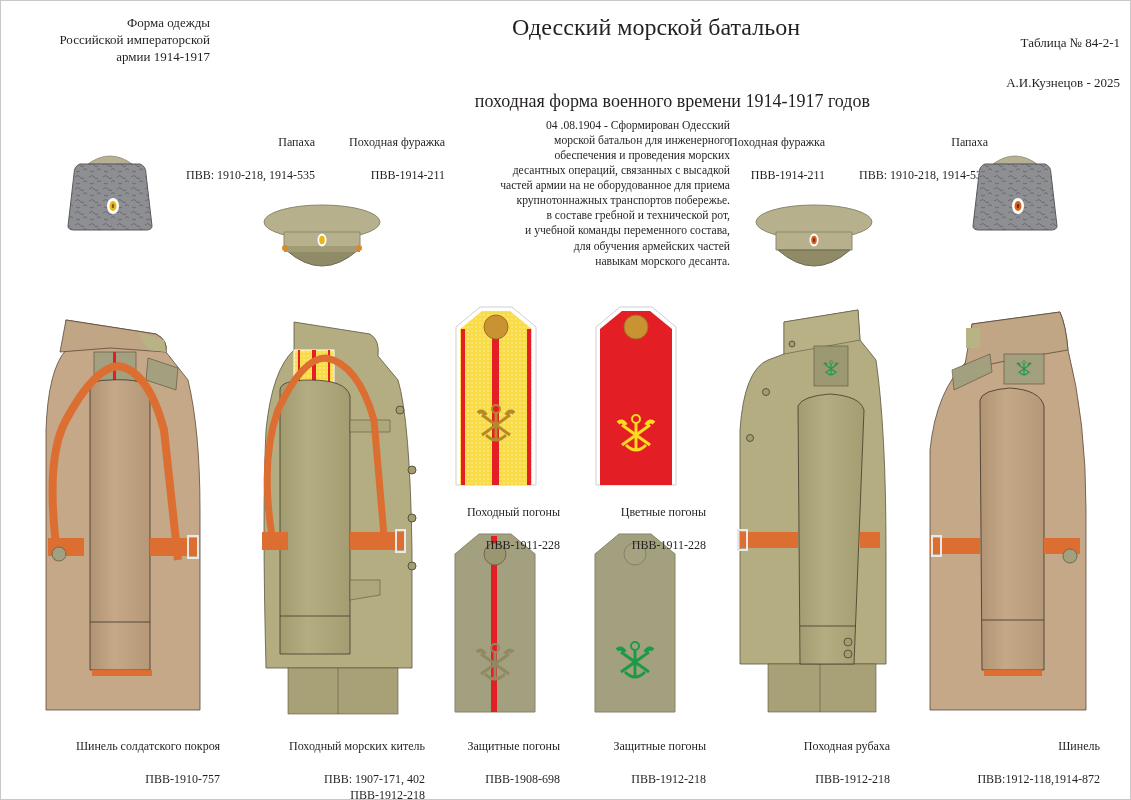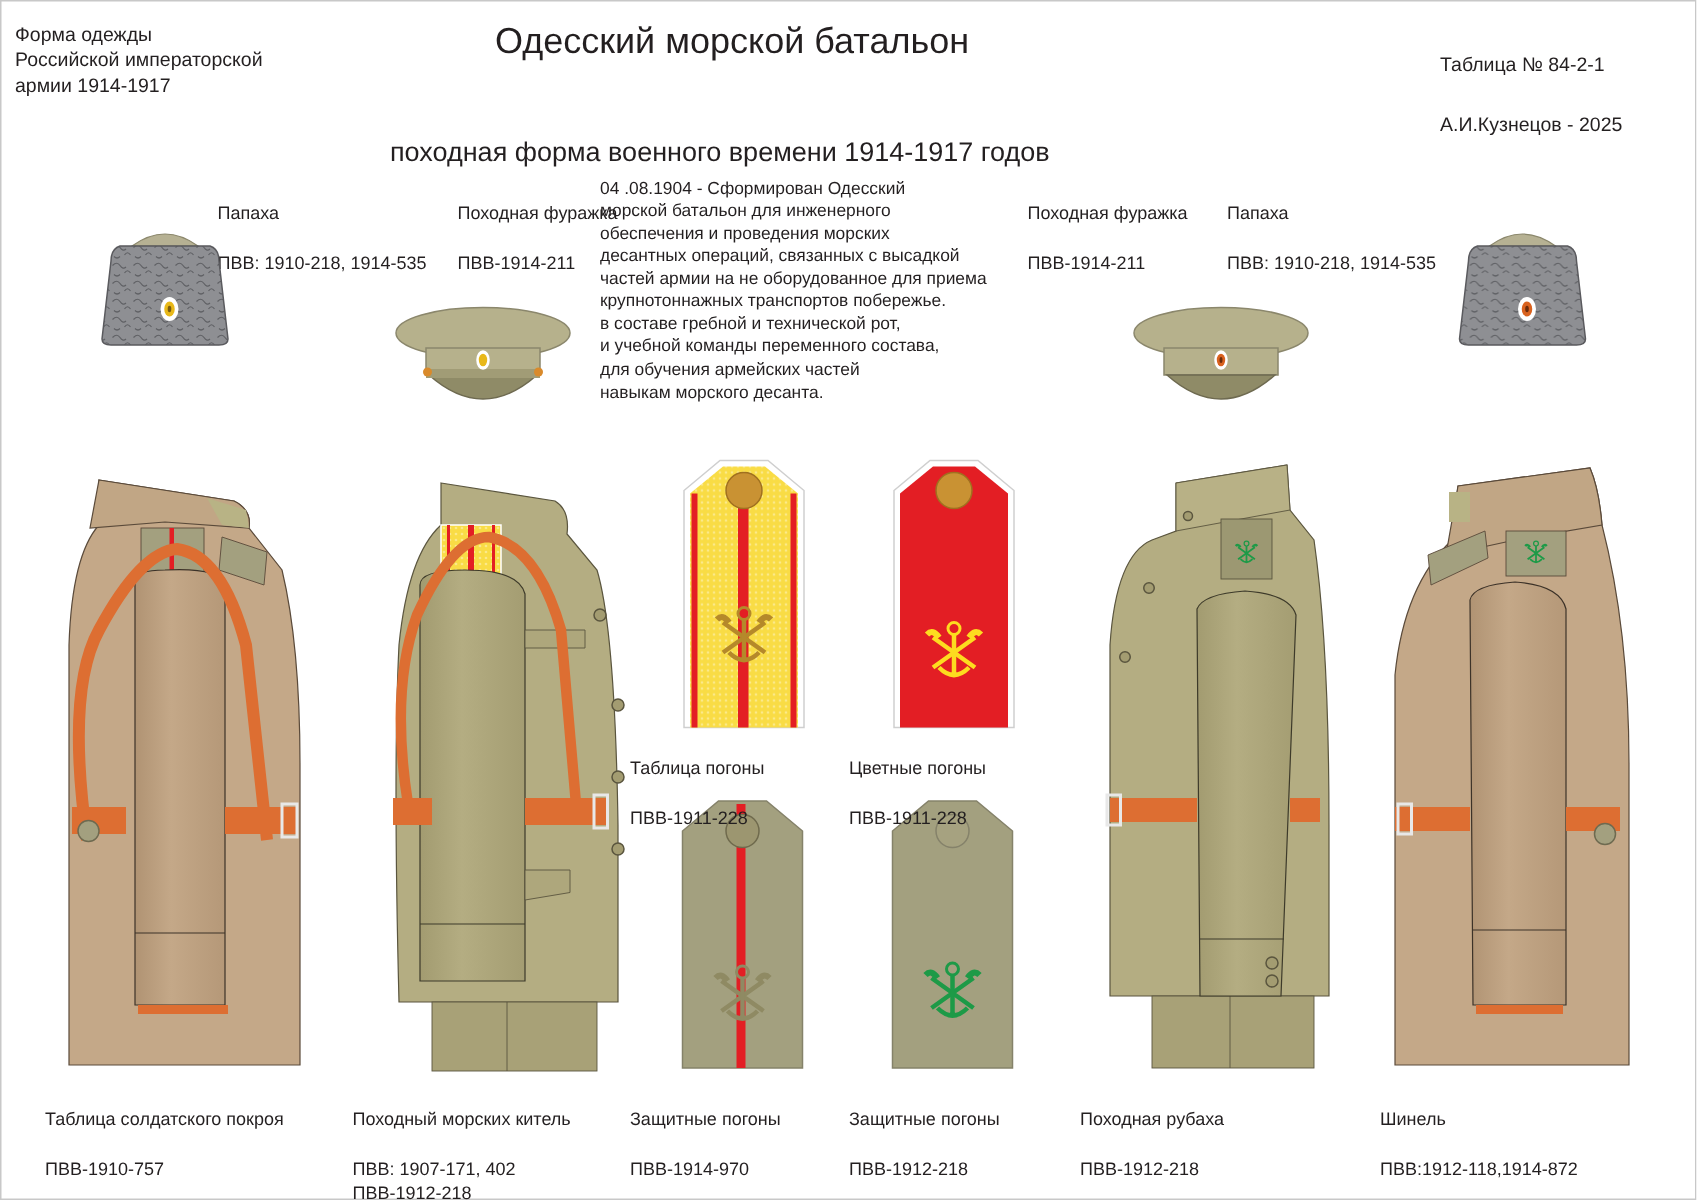--- a/index.html
+++ b/index.html
@@ -1,18 +1,18 @@
 <!DOCTYPE html>
 <html><head>
 <meta charset="utf-8">
 <style>
   html, body { margin:0; padding:0; }
   body { width:1131px; height:800px; background:#ffffff; font-family:"Liberation Sans", sans-serif; color:#231f20; position:relative; overflow:hidden; }
   .frame { position:absolute; left:0; top:0; width:1129px; height:798px; border:1px solid #c8c8c8; }
-  .txt { position:absolute; text-align:left; white-space:pre-line; line-height:1.32; font-family:Liberation Sans, sans-serif; }
+  .txt { position:absolute; text-align:right; white-space:pre-line; line-height:1.32; font-family:Liberation Serif, serif; }
   .hdr-left { left:10px; top:14px; width:200px; font-size:13px; }
   .hdr-title { left:330px; top:12px; width:470px; font-size:24px; }
   .hdr-right { left:960px; top:13px; width:160px; font-size:13px; line-height:1.55; }
   .subtitle { left:260px; top:74px; width:610px; font-size:18px;margin-top:16px; }
   .lbl { font-size:12px; line-height:1.35; }
   .history { left:400px; top:118px; width:330px; font-size:11.6px; line-height:1.3; }
   svg { position:absolute; overflow:visible; }
 </style>
 </head>
 <body>
@@ -189,30 +189,30 @@
 </svg>
 <svg style="left:593px; top:532px;" width="84" height="180" viewBox="0 0 84 180">
   <path d="M2 180 L2 22 L26 2 L58 2 L82 22 L82 180 Z" fill="#a3a07f" stroke="#85826a"></path>
   <circle cx="42" cy="22" r="11" fill="#a6a280" stroke="#85826a"></circle>
   <g transform="translate(42,128)" style="color:#1d9a47">
       <use href="#emblem"></use>
     </g>
 </svg>
 
 <div class="txt lbl" style="left:420px; top:488px; width:140px;">
-  <div>Таблица погоны</div>
+  <div>Походный погоны</div>
   <div>ПВВ-1911-228</div>
 </div>
 <div class="txt lbl" style="left:566px; top:488px; width:140px;">
   <div>Цветные погоны</div>
   <div>ПВВ-1911-228</div>
 </div>
 <div class="txt lbl" style="left:420px; top:722px; width:140px;">
   <div>Защитные погоны</div>
-  <div>ПВВ-1914-970</div>
+  <div>ПВВ-1908-698</div>
 </div>
 <div class="txt lbl" style="left:566px; top:722px; width:140px;">
   <div>Защитные  погоны</div>
   <div>ПВВ-1912-218</div>
 </div>
 
 <svg style="left:728px; top:310px;" width="170" height="400" viewBox="0 0 170 400">
   <path d="M56 12 L130 0 L132 30 L148 50 Q158 120 158 240 L158 354 L12 354 L12 120 Q16 60 40 50 L56 44 Z" fill="#b4ad82" stroke="#5a553e" stroke-width="0.8"></path>
   <path d="M56 12 L130 0 L132 30 L56 44 Z" fill="#b8b186" stroke="#5a553e" stroke-width="0.6"></path>
   <rect x="40" y="354" width="108" height="48" fill="#a8a177" stroke="#5a553e" stroke-width="0.6"></rect>
@@ -245,21 +245,21 @@
   <path d="M60 90 Q62 80 90 78 Q120 80 124 96 L124 360 L62 360 Z" fill="url(#sleeveShadeCoat)" stroke="#3c3228" stroke-width="0.8"></path>
   <line x1="62" y1="310" x2="124" y2="310" stroke="#3c3228" stroke-width="0.8"></line>
   <rect x="64" y="360" width="58" height="6" fill="#dd6e32"></rect>
   <rect x="10" y="228" width="50" height="16" fill="#dd6e32"></rect>
   <rect x="124" y="228" width="36" height="16" fill="#dd6e32"></rect>
   <rect x="12" y="226" width="9" height="20" fill="none" stroke="#e8e8e8" stroke-width="2"></rect>
   <circle cx="150" cy="246" r="7" fill="#a3a07f" stroke="#6e6a50"></circle>
 </svg>
 
 <div class="txt lbl" style="left:30px; top:722px; width:190px;">
-  <div>Таблица солдатского покроя</div>
+  <div>Шинель солдатского покроя</div>
   <div>ПВВ-1910-757</div>
 </div>
 <div class="txt lbl" style="left:235px; top:722px; width:190px;">
   <div>Походный морских китель</div>
   <div>ПВВ: 1907-171, 402
 ПВВ-1912-218</div>
 </div>
 <div class="txt lbl" style="left:720px; top:722px; width:170px;">
   <div>Походная рубаха</div>
   <div>ПВВ-1912-218</div>

